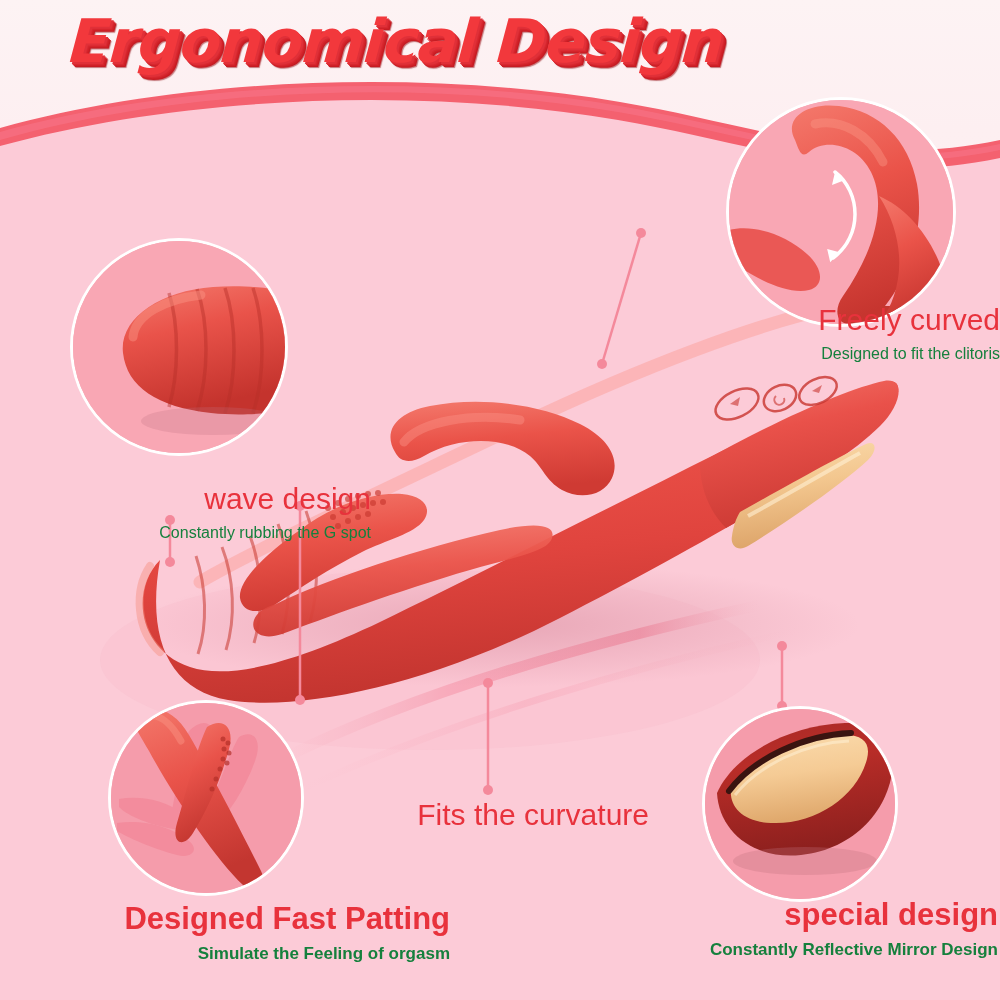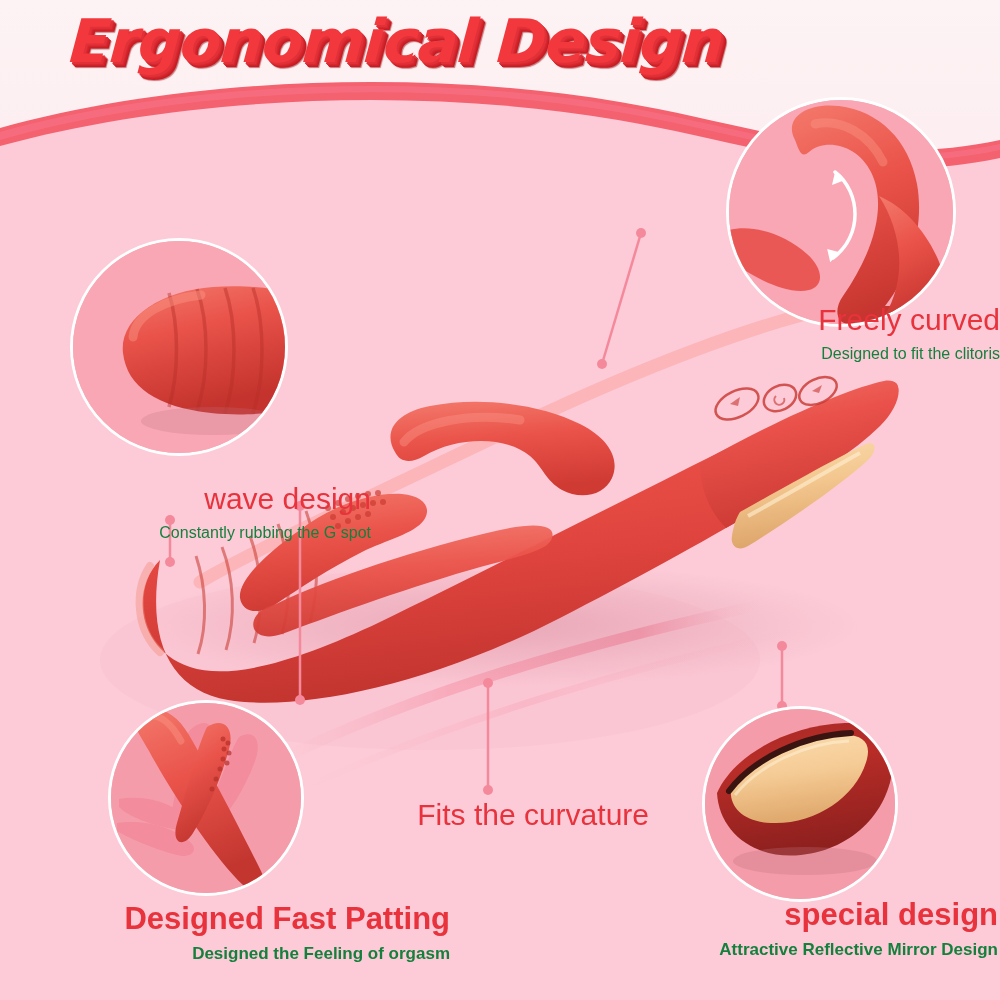--- a/index.html
+++ b/index.html
@@ -437,21 +437,21 @@
     <div class="lt">Freely curved</div>
     <div class="ls">Designed to fit the clitoris</div>
   </div>
 
   <div class="label two" style="left:319px;top:798px;width:330px;">
     <div class="lt">Fits the curvature</div>
   </div>
 
   <div class="label bold" style="left:10px;top:902px;width:440px;">
     <div class="lt">Designed Fast Patting</div>
-    <div class="ls">Designed the Feeling of orgasm</div>
+    <div class="ls">Simulate the Feeling of orgasm</div>
   </div>
 
   <div class="label bold" style="left:608px;top:898px;width:390px;">
     <div class="lt">special design</div>
-    <div class="ls">Attractive Reflective Mirror Design</div>
+    <div class="ls">Constantly Reflective Mirror Design</div>
   </div>
 
 </div>
 
 </body></html>

